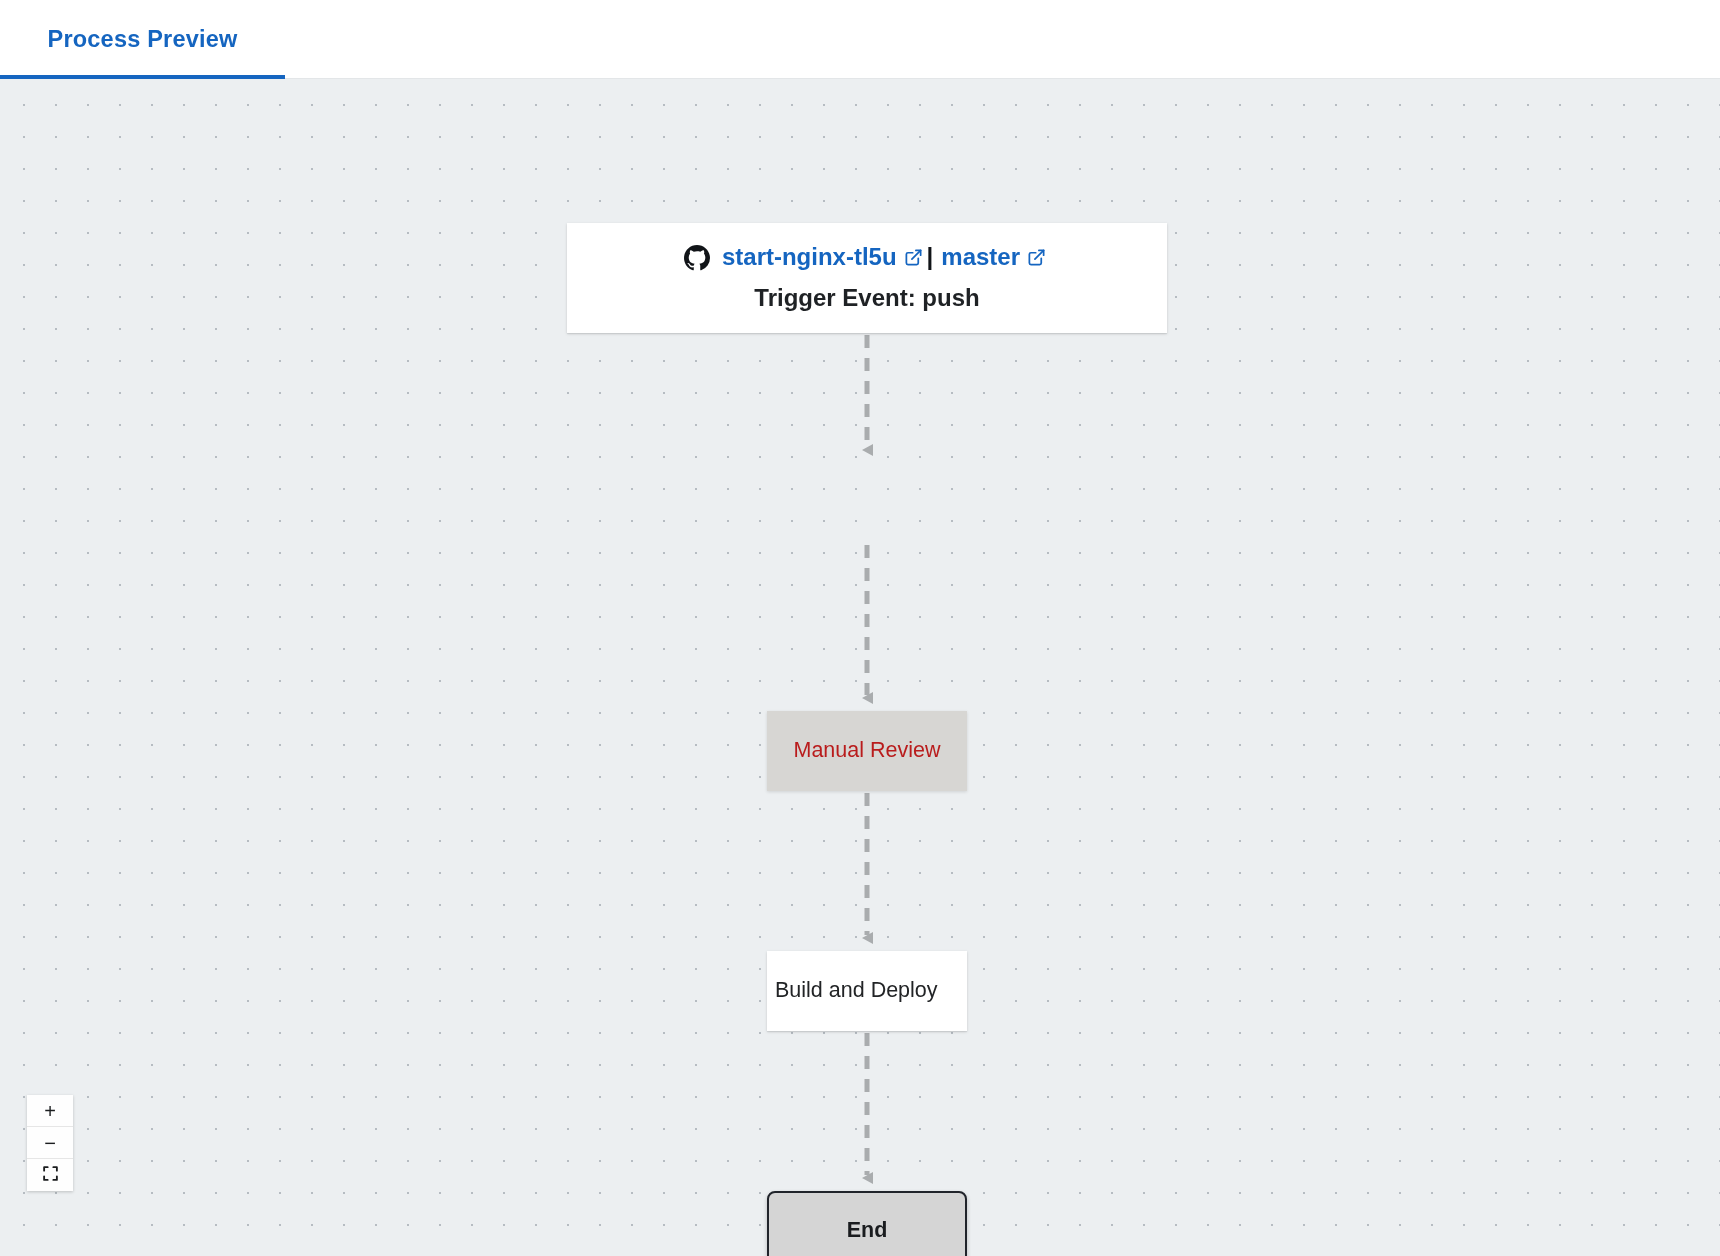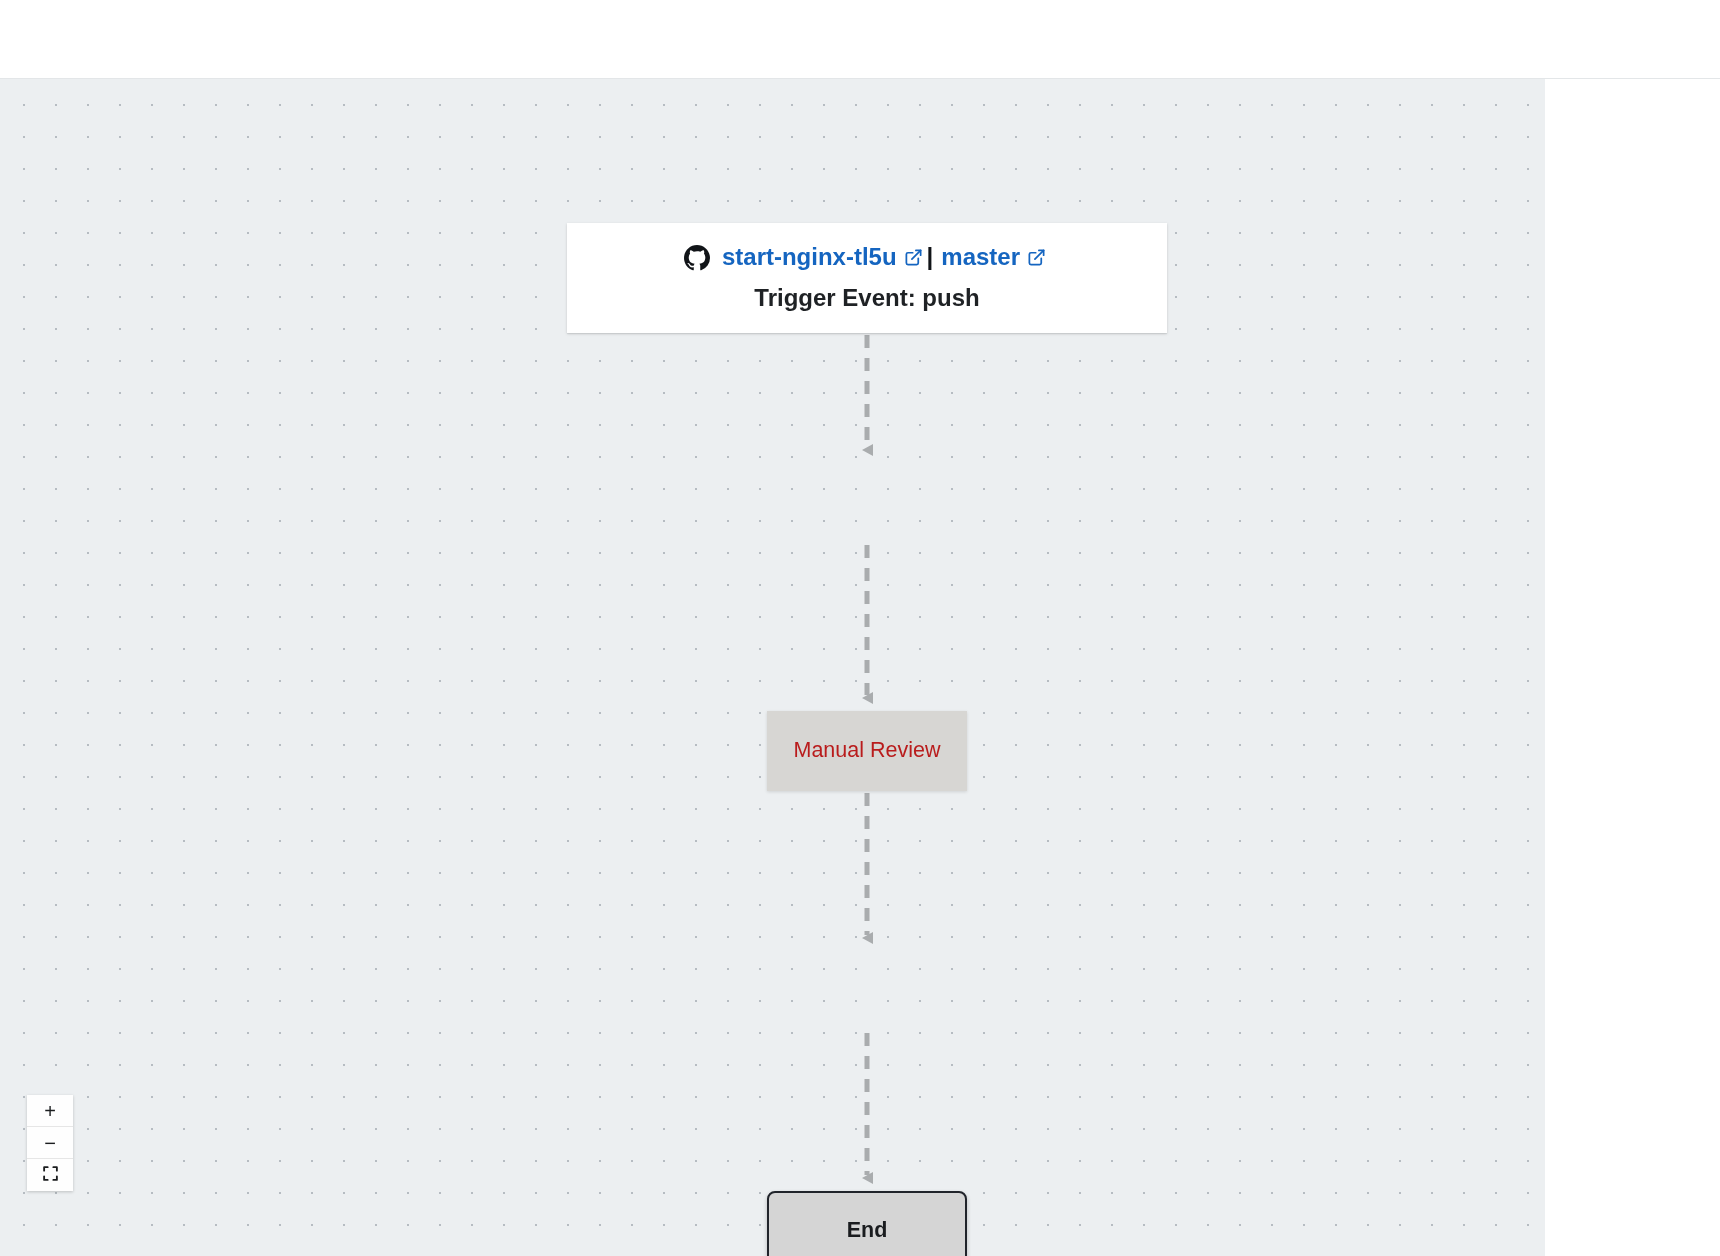--- a/index.html
+++ b/index.html
@@ -47,21 +47,21 @@
     left: 0;
     right: 0;
     bottom: 0;
     height: 4px;
     background: #1565c0;
   }
 
   
   #flow-canvas {
     position: relative;
-    width: 1545px;
+    width: 1720px;
     height: 1177px;
     background-color: #eceff1;
     background-image:
       radial-gradient(circle, #b6bcc2 1.3px, rgba(0,0,0,0) 1.4px);
     background-size: 32px 32px;
     background-position: 8px 10px;
     overflow: hidden;
   }
 
   
@@ -178,20 +178,24 @@
     font-size: 20px;
     line-height: 1;
     user-select: none;
   }
   .zoom-btn:last-child { border-bottom: none; }
 </style>
 </head>
 <body>
 
 <div id="tab-bar">
+  <div class="tab" id="tab-process-preview">
+    <span>Process Preview</span>
+    <span class="tab-underline"></span>
+  </div>
 </div>
 
 <div id="flow-canvas">
 
   <svg class="edge" width="1720" height="1177">
     <defs>
       <marker id="arrowhead" markerWidth="14" markerHeight="12" refX="3" refY="6" orient="auto" markerUnits="userSpaceOnUse">
         <path d="M0,0 L12,0 L6,11 z" fill="#a9acae"></path>
       </marker>
     </defs>
@@ -245,20 +249,23 @@
       </span>
     </div>
     <div class="start-line2">Trigger Event: push</div>
   </div>
 
 
   <div class="node" id="node-manual-review">
     <span>Manual Review</span>
   </div>
 
+  <div class="node" id="node-build-deploy">
+    <span>Build and Deploy</span>
+  </div>
 
   <div class="node" id="node-end">
     <span>End</span>
   </div>
 
   <div id="zoom-controls">
     <div class="zoom-btn">
       <span>+</span>
     </div>
     <div class="zoom-btn">

